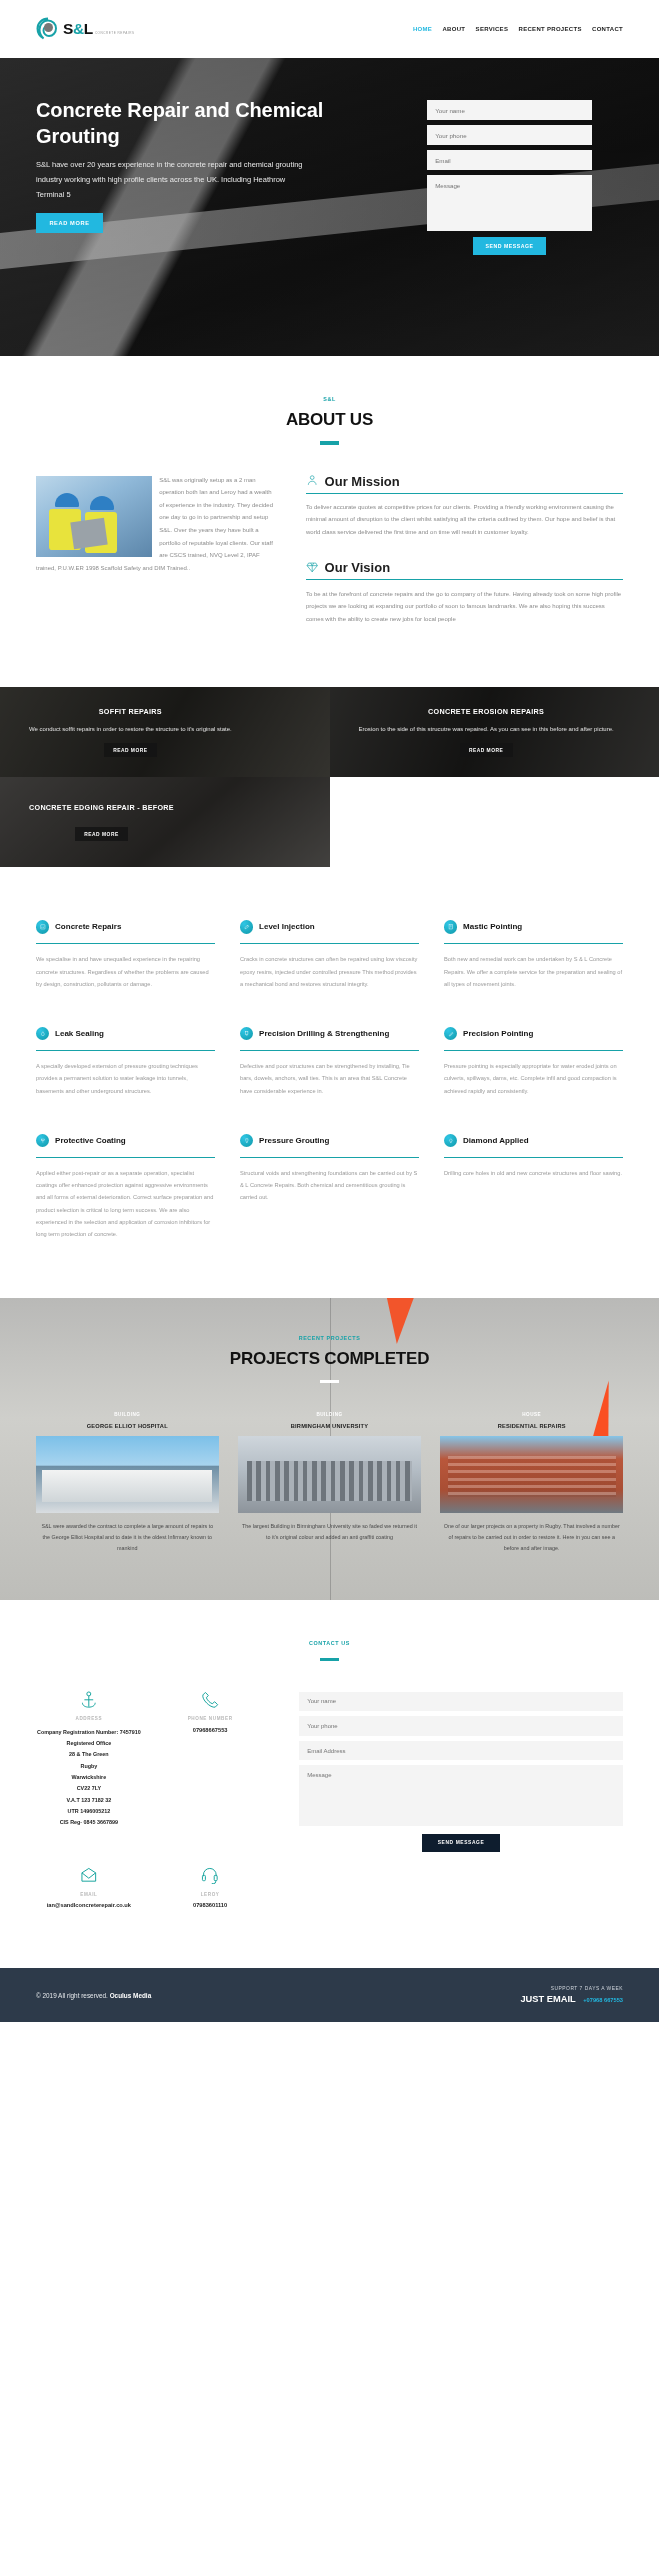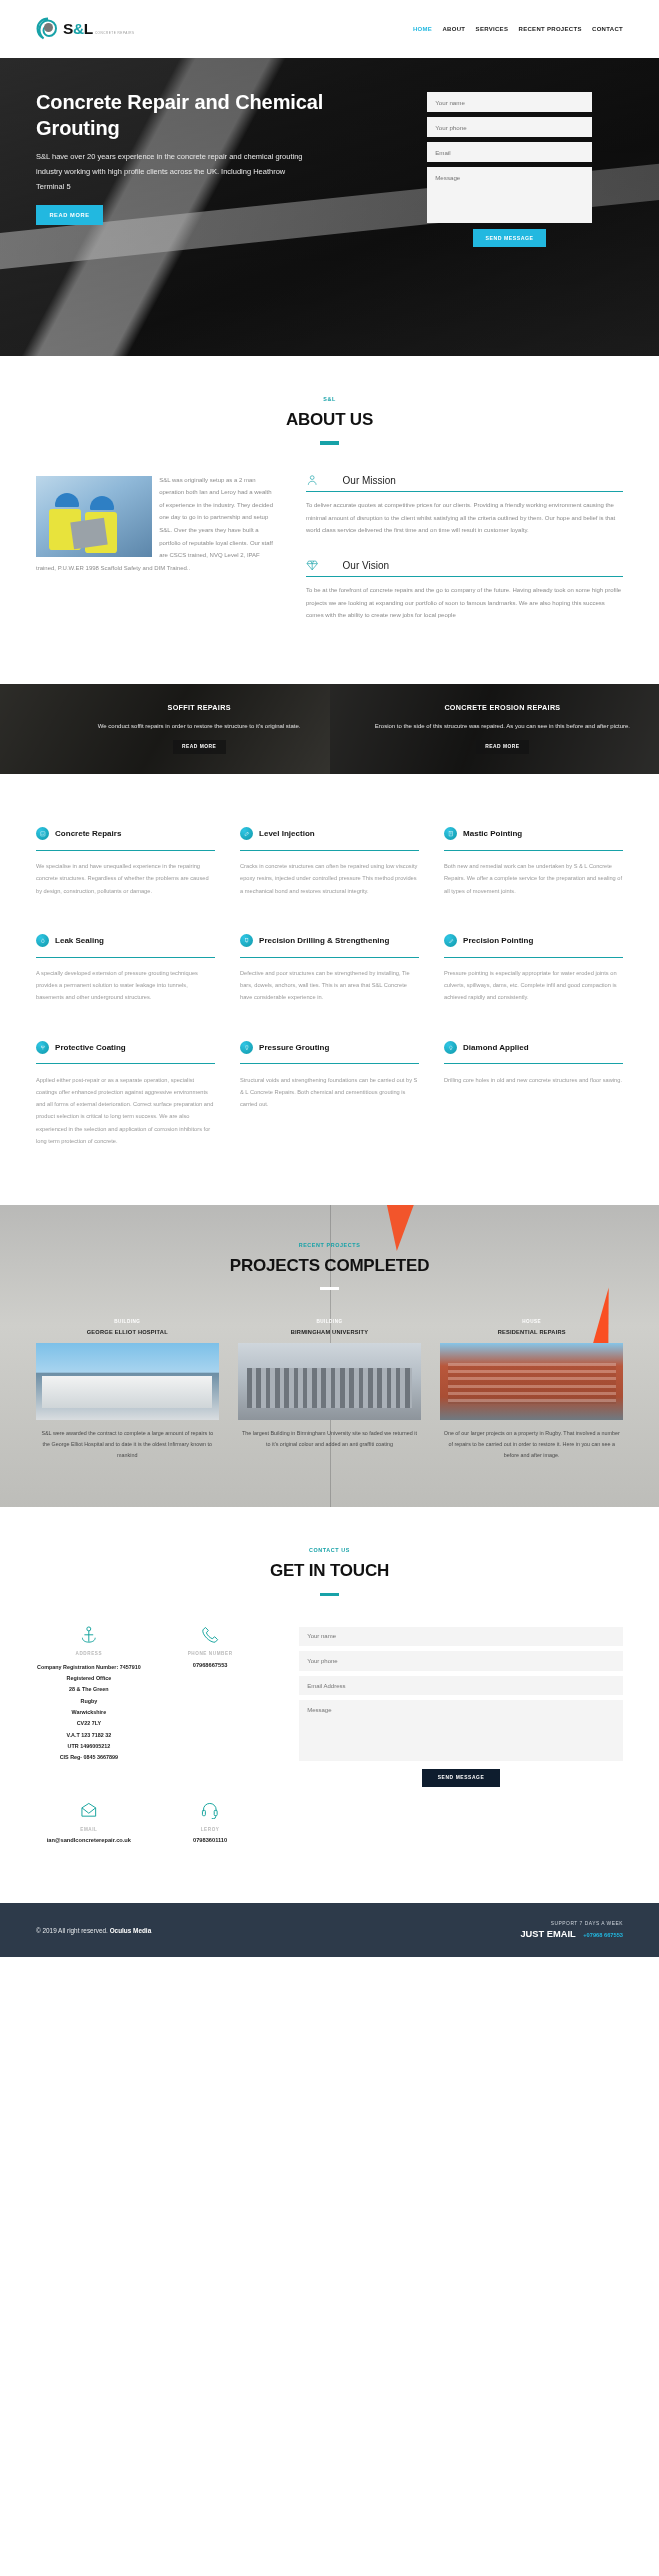--- a/index.html
+++ b/index.html
@@ -59,21 +59,21 @@
     background:
       linear-gradient(to bottom, rgba(0,0,0,0.55), rgba(0,0,0,0.45));
   }
   .hero-strip {
     position: absolute;
     left: -10%; top: 46%;
     width: 130%; height: 36px;
     background: linear-gradient(to right, rgba(200,200,200,.5), rgba(160,160,160,.35));
     transform: rotate(-6deg);
   }
-  .hero-inner { position: relative; z-index: 3; width: 587px; margin: 4px auto; display: flex; padding-top: 27px; }
+  .hero-inner { position: relative; z-index: 3; width: 587px; margin: 12px auto; display: flex; padding-top: 27px; }
   .hero-left { width: 330px; }
   .hero-title {
     color: #fff;
     font-size: 20px;
     font-weight: 700;
     line-height: 1.32;
     max-width: 289px;
     letter-spacing: -0.1px;
   }
   .hero-sub {
@@ -146,29 +146,29 @@
   .about-photo .v1, .about-photo .v2 {
     position:absolute; width:32px; height:41px; background:#e8e33c; border-radius:3.1px;
   }
   .about-photo .v1 { left:13.4px; top:33px; }
   .about-photo .v2 { left:49px; top:36px; }
   .about-photo .board { position:absolute; left:36px; top:44px; width:34px; height:27px; background:#9aa2a8; transform:rotate(-8deg); }
   .about-right { flex: 1; }
   .about-block { margin-bottom: 21.6px; }
   .ab-head { display: flex; align-items: center; gap: 5.2px; }
   .ab-icon { width: 13.4px; height: 13.4px; color: #17a2a8; flex: none; }
-  .ab-title { font-size: 10px; font-weight: 400; color: #1d1d1d; margin-left: 18px; }
+  .ab-title { font-size: 13px; font-weight: 700; color: #1d1d1d; }
   .ab-rule { border-bottom: 0.5px solid #17a2a8; margin-top: 4.1px; }
   .ab-body { font-size: 6px; line-height: 2.1; color: #8c8c8c; margin-top: 7.2px; }
 
   
   .showcase { display: grid; grid-template-columns: 1fr 1fr; }
   .sc-tile {
     position: relative; height: 90px; overflow: hidden;
-    display: flex; flex-direction: column; align-items: flex-end; justify-content: center;
+    display: flex; flex-direction: column; align-items: flex-start; justify-content: center;
     text-align: center; padding: 9px 29px;
   }
   .sc-tile .bg { position: absolute; inset: 0; filter: grayscale(.45) brightness(.42); }
   .sc-1 .bg { background: linear-gradient(120deg,#6d6a5a,#3c3a30 50%,#7d7866); }
   .sc-2 .bg { background: linear-gradient(110deg,#5e5c55,#2f2e2a 45%,#6a6860); }
   .sc-3 .bg { background: linear-gradient(140deg,#8d8780,#514b44 55%,#a09a90); }
   .sc-4 .bg { background: linear-gradient(125deg,#4a4742,#23211e 50%,#6f6a62); }
   .sc-inner { position: relative; z-index: 2; }
   .sc-title {
     color: #fff; font-size: 7.2px; font-weight: 700; letter-spacing: 0.3px;
@@ -361,20 +361,28 @@
     </div>
   </div>
   <div class="sc-tile sc-2">
     <div class="bg"></div>
     <div class="sc-inner">
       <div class="sc-title">CONCRETE EROSION REPAIRS</div>
       <div class="sc-desc">Erosion to the side of this strucutre was repaired. As you can see in this before and after picture.</div>
       <button class="btn-dark">READ MORE</button>
     </div>
   </div>
+  <div class="sc-tile sc-3">
+    <div class="bg"></div>
+    <div class="sc-inner">
+      <div class="sc-title">CONCRETE EDGING REPAIR - BEFORE</div>
+      <div class="sc-desc"></div>
+      <button class="btn-dark">READ MORE</button>
+    </div>
+  </div>
 </section>
 
 <section class="section">
   <div class="wrap">
     <div class="services-grid">
       <div class="svc">
         <div class="svc-head">
           <span class="svc-badge">
               <svg viewBox="0 0 16 16" width="5.7" height="5.7" fill="none" stroke="#fff" stroke-width="1.2">
                 <rect x="2" y="2" width="12" height="12" rx="1"></rect>
@@ -520,21 +528,20 @@
         <div class="proj-desc">One of our larger projects on a property in Rugby. That involved a number of repairs to be carried out in order to restore it. Here in you can see a before and after image.</div>
       </div>
     </div>
   </div>
 </section>
 
 <section class="section">
   <div class="wrap">
     <div class="sec-head">
       <div class="sec-kicker">CONTACT US</div>
-      <h2 class="sec-title">GET IN TOUCH</h2>
       <div class="sec-rule"></div>
     </div>
     <div class="contact-cols">
       <div class="contact-left">
         <div class="ci-row">
           <div class="ci-block">
             <div class="ci-icon">
               <svg viewBox="0 0 40 40" width="19.6" height="19.6" fill="none" stroke="#16a49e" stroke-width="2">
                 <circle cx="20" cy="8" r="4"></circle>
                   <path d="M20 12v22M11 20H29M7 26c0 6 6 9 13 9s13-3 13-9"></path>

